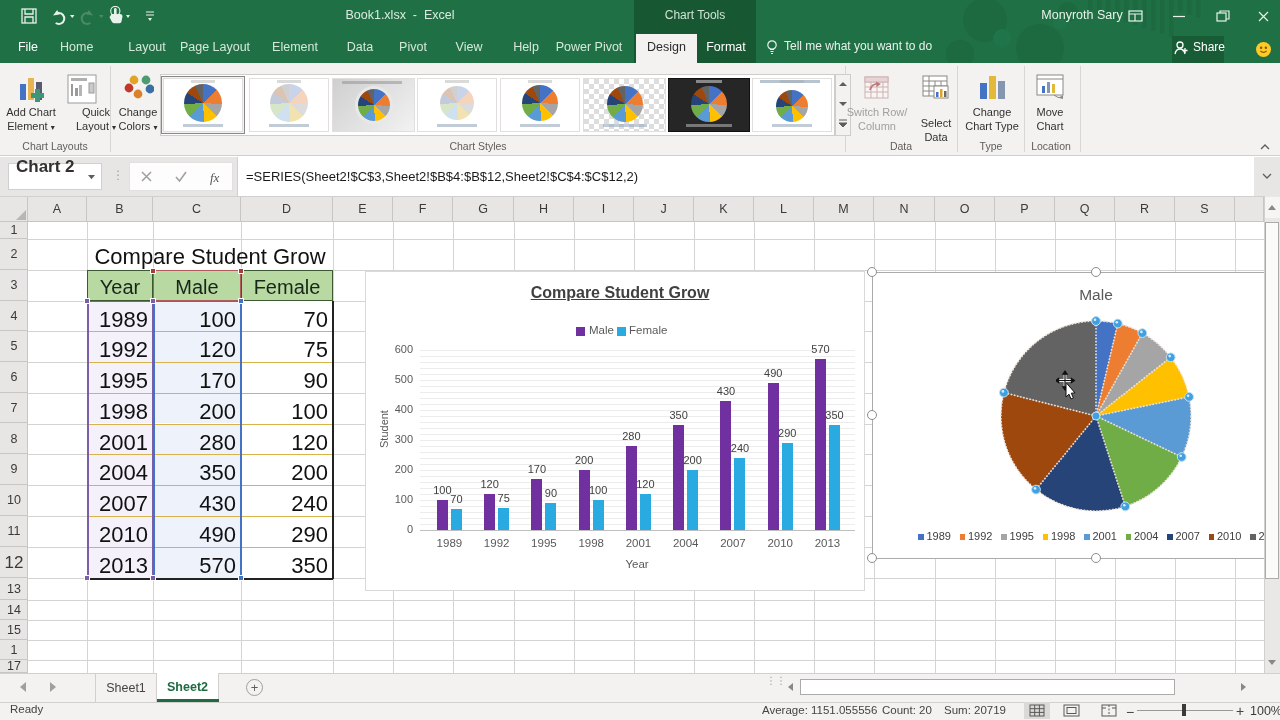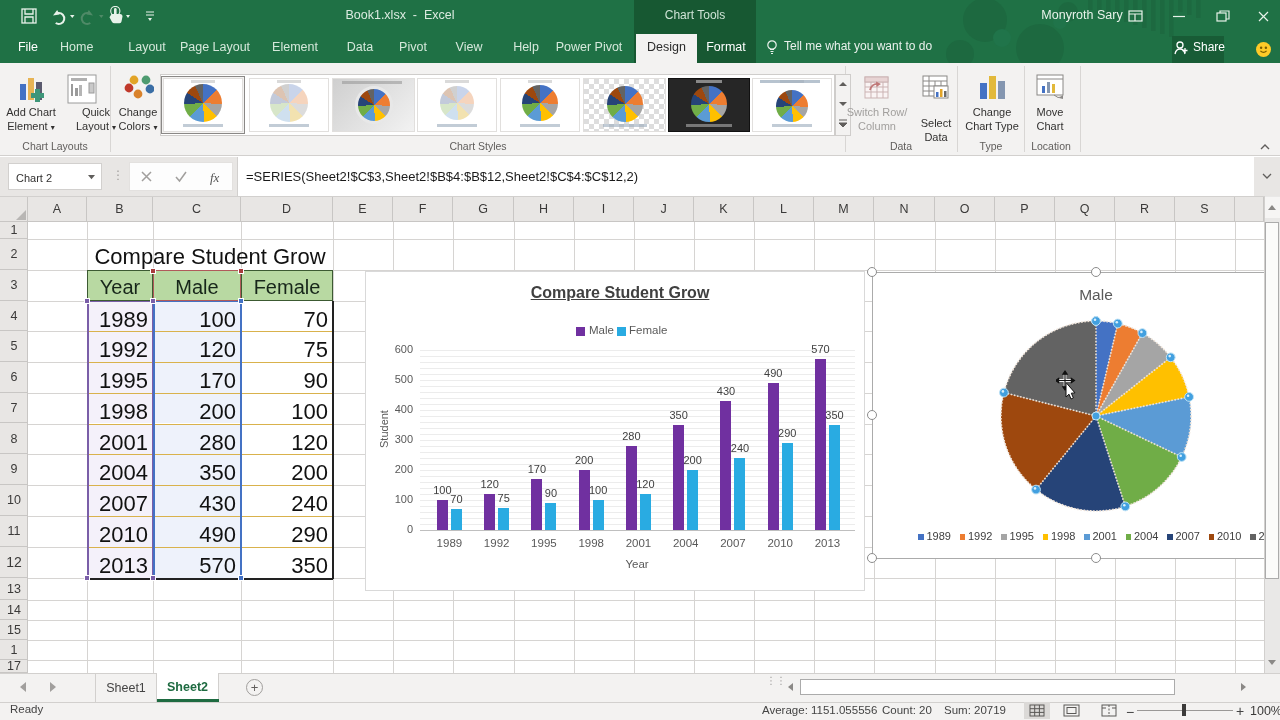--- a/index.html
+++ b/index.html
@@ -211,21 +211,21 @@
     </g>
     <rect x="8" y="13" width="3" height="7" fill="#4472c4"></rect>
     <rect x="13" y="9" width="3" height="11" fill="#8496b0"></rect>
     <rect x="18" y="11" width="3" height="9" fill="#e2b93b"></rect>
     <path d="M20 22 q4 4 8 2" stroke="#8a8886" fill="none"></path>
     <path d="M29 22 l0 4 -4 -1 z" fill="#8a8886"></path>
   </svg>
 <div style="position:absolute;left:1022px;top:105px;width:56px;height:30px;color:#323130;font-size:11px;text-align:center;line-height:14px;">Move<br>Chart</div>
 <div style="position:absolute;left:0px;top:157px;width:1280px;height:39px;background:#e8e6e4;"></div>
 <div style="position:absolute;left:8px;top:163px;width:94px;height:27px;background:#fff;border:1px solid #d2d0ce;"></div>
-<div style="position:absolute;left:16px;top:168px;width:60px;height:20px;color:#323130;font-size:11px;line-height:21px;">Chart 2</div>
+<div style="position:absolute;left:16px;top:156px;width:60px;height:20px;color:#323130;font-size:17px;line-height:21px;font-weight:bold;">Chart 2</div>
 <svg class="ab" style="left:87px;top:174px" width="9" height="7" viewBox="0 0 10 8">
     <path d="M1 1 L5 6 L9 1 Z" fill="#605e5c"></path>
   </svg>
 <div style="position:absolute;left:112px;top:168px;width:3px;height:18px;color:#a19f9d;font-size:12px;">⋮</div>
 <div style="position:absolute;left:129px;top:162px;width:104px;height:29px;background:#fdfdfd;border:1px solid #e3e1df;"></div>
 <svg class="ab" style="left:138px;top:168px" width="100" height="18" viewBox="0 0 100 18">
     <g stroke="#a19f9d" stroke-width="1.5" fill="none">
       <path d="M4 4 l9 9 M13 4 l-9 9"></path>
       <path d="M38 9 l3.5 4 L48 4"></path>
     </g>
@@ -306,21 +306,21 @@
 <div style="position:absolute;left:0px;top:238.5px;width:28px;height:31.5px;border-bottom:1px solid #c8c6c4;color:#3b3a39;font-size:12.5px;text-align:center;line-height:31.5px;">2</div>
 <div style="position:absolute;left:0px;top:270px;width:28px;height:30.69999999999999px;border-bottom:1px solid #c8c6c4;color:#3b3a39;font-size:12.5px;text-align:center;line-height:30.69999999999999px;">3</div>
 <div style="position:absolute;left:0px;top:300.7px;width:28px;height:30.30000000000001px;border-bottom:1px solid #c8c6c4;color:#3b3a39;font-size:12.5px;text-align:center;line-height:30.30000000000001px;">4</div>
 <div style="position:absolute;left:0px;top:331px;width:28px;height:31px;border-bottom:1px solid #c8c6c4;color:#3b3a39;font-size:12.5px;text-align:center;line-height:31px;">5</div>
 <div style="position:absolute;left:0px;top:362px;width:28px;height:30.69999999999999px;border-bottom:1px solid #c8c6c4;color:#3b3a39;font-size:12.5px;text-align:center;line-height:30.69999999999999px;">6</div>
 <div style="position:absolute;left:0px;top:392.7px;width:28px;height:30.80000000000001px;border-bottom:1px solid #c8c6c4;color:#3b3a39;font-size:12.5px;text-align:center;line-height:30.80000000000001px;">7</div>
 <div style="position:absolute;left:0px;top:423.5px;width:28px;height:30.80000000000001px;border-bottom:1px solid #c8c6c4;color:#3b3a39;font-size:12.5px;text-align:center;line-height:30.80000000000001px;">8</div>
 <div style="position:absolute;left:0px;top:454.3px;width:28px;height:30.69999999999999px;border-bottom:1px solid #c8c6c4;color:#3b3a39;font-size:12.5px;text-align:center;line-height:30.69999999999999px;">9</div>
 <div style="position:absolute;left:0px;top:485px;width:28px;height:31px;border-bottom:1px solid #c8c6c4;color:#3b3a39;font-size:12.5px;text-align:center;line-height:31px;">10</div>
 <div style="position:absolute;left:0px;top:516px;width:28px;height:30.700000000000045px;border-bottom:1px solid #c8c6c4;color:#3b3a39;font-size:12.5px;text-align:center;line-height:30.700000000000045px;">11</div>
-<div style="position:absolute;left:0px;top:546.7px;width:28px;height:31.299999999999955px;border-bottom:1px solid #c8c6c4;color:#3b3a39;font-size:14px;text-align:center;line-height:31.299999999999955px;">12</div>
+<div style="position:absolute;left:0px;top:546.7px;width:28px;height:31.299999999999955px;border-bottom:1px solid #c8c6c4;color:#3b3a39;font-size:17px;text-align:center;line-height:31.299999999999955px;">12</div>
 <div style="position:absolute;left:0px;top:578px;width:28px;height:22px;border-bottom:1px solid #c8c6c4;color:#3b3a39;font-size:12.5px;text-align:center;line-height:22px;">13</div>
 <div style="position:absolute;left:0px;top:600px;width:28px;height:20px;border-bottom:1px solid #c8c6c4;color:#3b3a39;font-size:12.5px;text-align:center;line-height:20px;">14</div>
 <div style="position:absolute;left:0px;top:620px;width:28px;height:20px;border-bottom:1px solid #c8c6c4;color:#3b3a39;font-size:12.5px;text-align:center;line-height:20px;">15</div>
 <div style="position:absolute;left:0px;top:640px;width:28px;height:20px;border-bottom:1px solid #c8c6c4;color:#3b3a39;font-size:12.5px;text-align:center;line-height:20px;">1</div>
 <div style="position:absolute;left:0px;top:660px;width:28px;height:13px;border-bottom:1px solid #c8c6c4;color:#3b3a39;font-size:12.5px;text-align:center;line-height:13px;">17</div>
 <div style="position:absolute;left:87px;top:239px;width:246px;height:30px;color:#111;font-size:22px;text-align:center;line-height:36px;">Compare Student Grow</div>
 <div style="position:absolute;left:87px;top:270px;width:66px;height:31px;background:#b8d9a2;border:1px solid #3c5a32;color:#17261a;font-size:20px;text-align:center;line-height:33px;">Year</div>
 <div style="position:absolute;left:153px;top:270px;width:88px;height:31px;background:#b8d9a2;border:1px solid #3c5a32;color:#17261a;font-size:20px;text-align:center;line-height:33px;">Male</div>
 <div style="position:absolute;left:241px;top:270px;width:92px;height:31px;background:#b8d9a2;border:1px solid #3c5a32;color:#17261a;font-size:20px;text-align:center;line-height:33px;">Female</div>
 <div style="position:absolute;left:87px;top:300.7px;width:66px;height:30.30000000000001px;background:#f4f1fa;color:#111;font-size:22px;text-align:right;padding-right:5px;line-height:37.30000000000001px;">1989</div>

